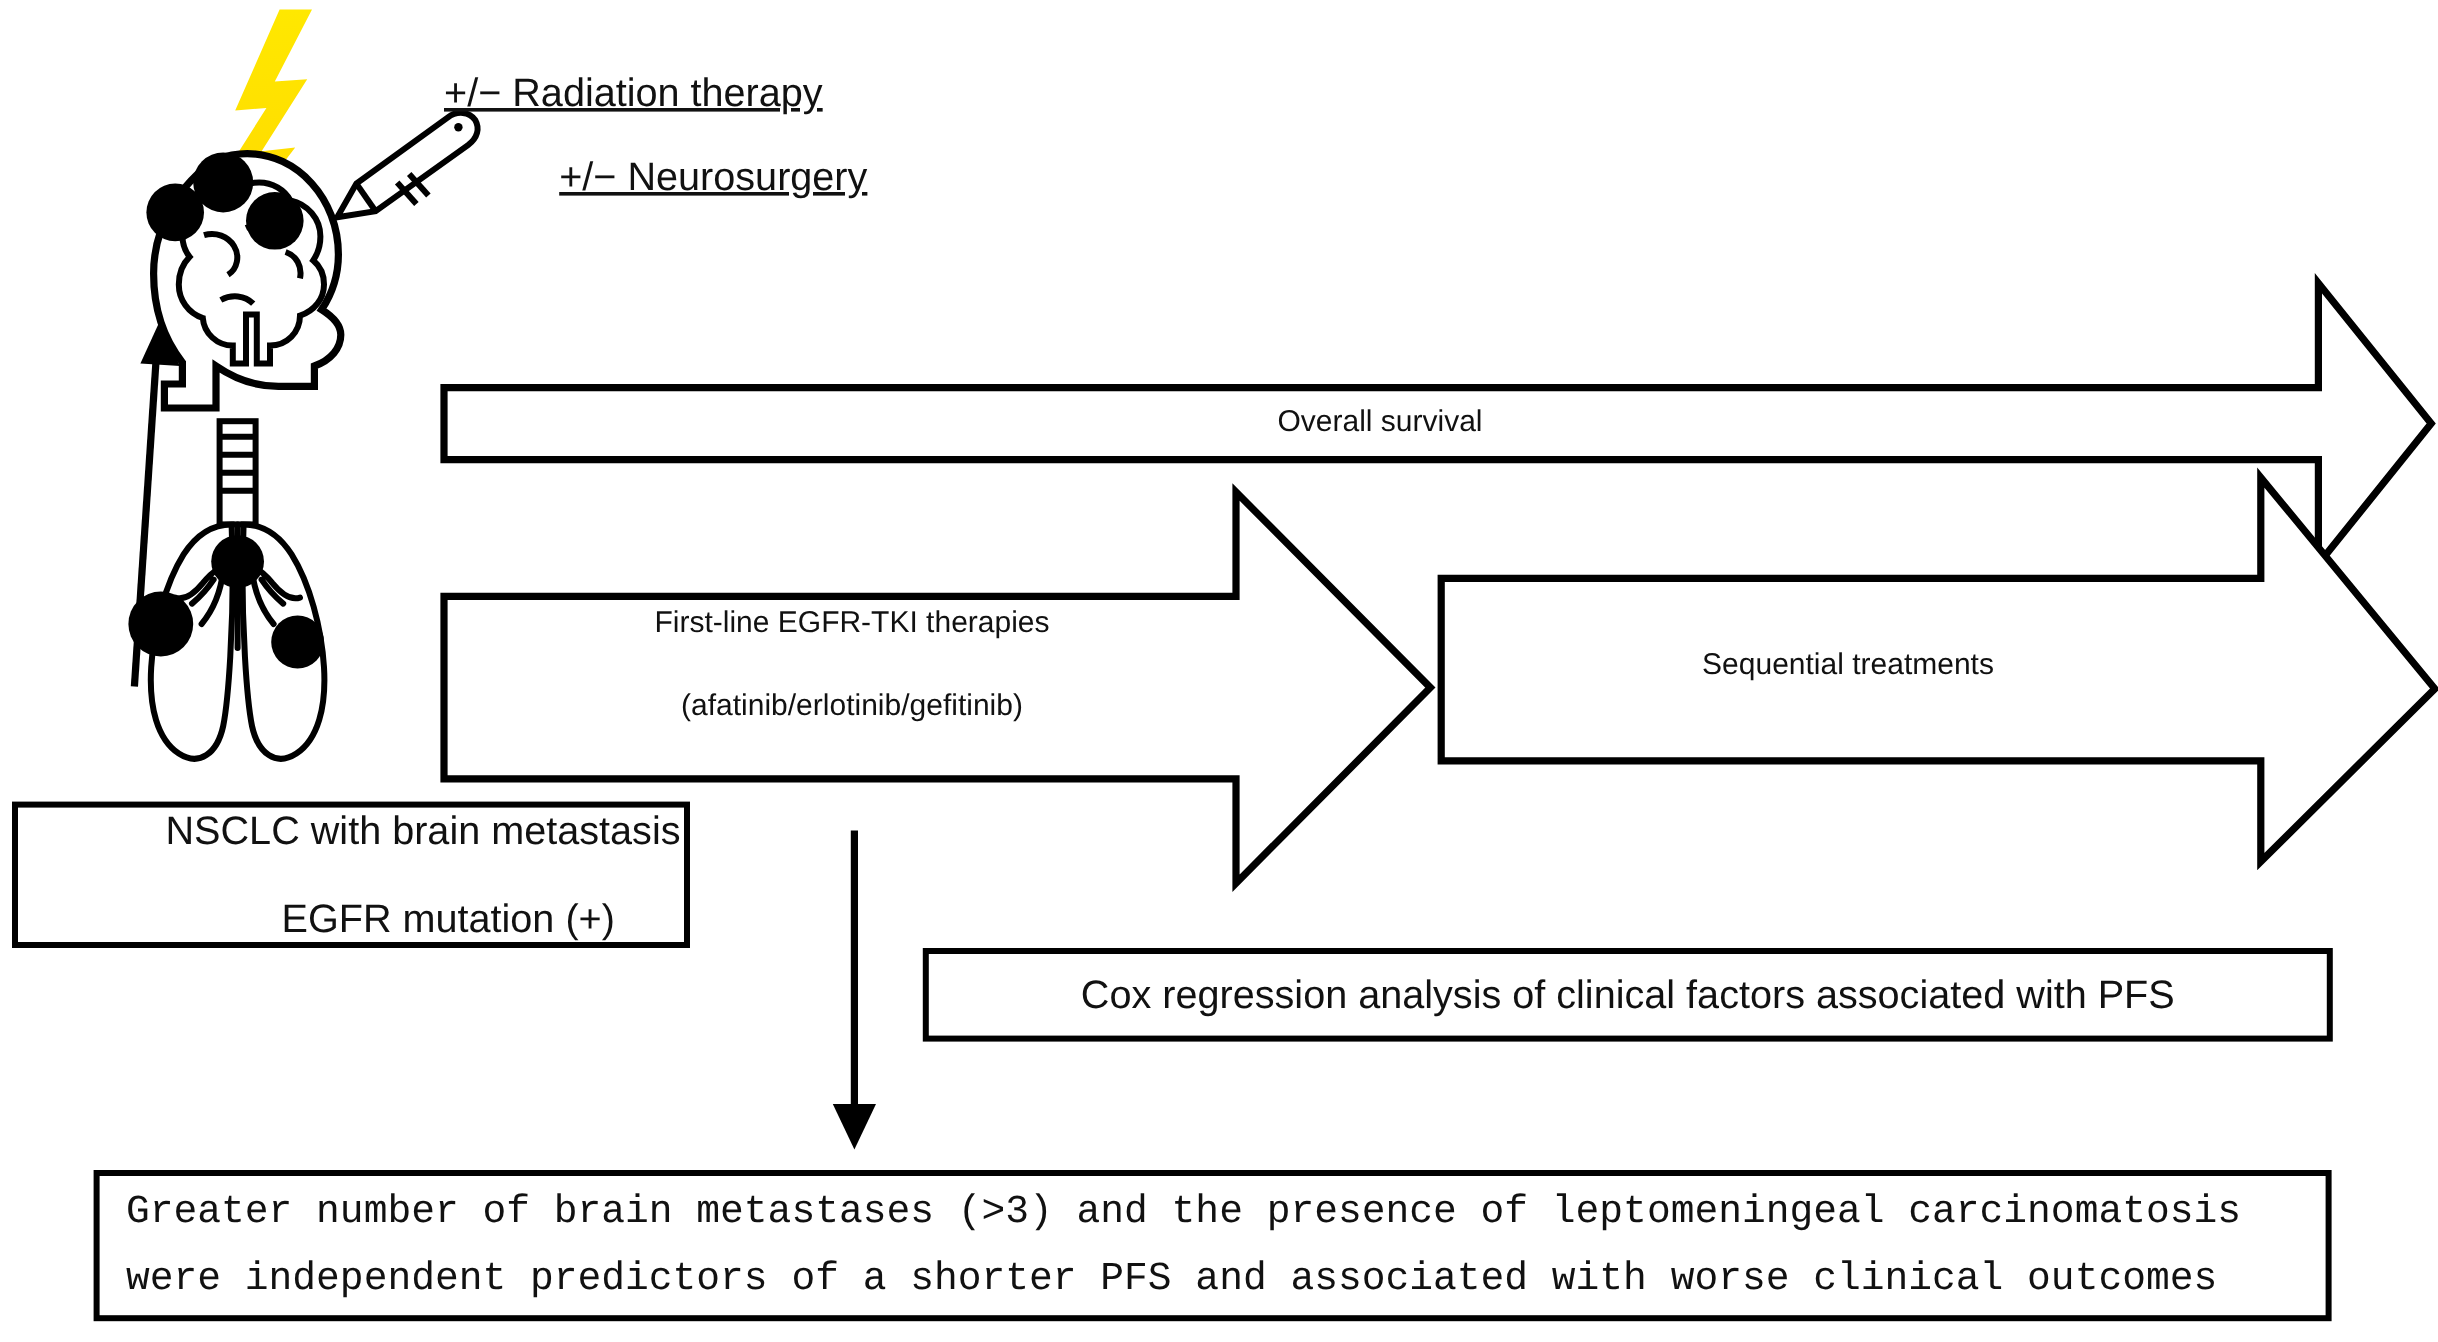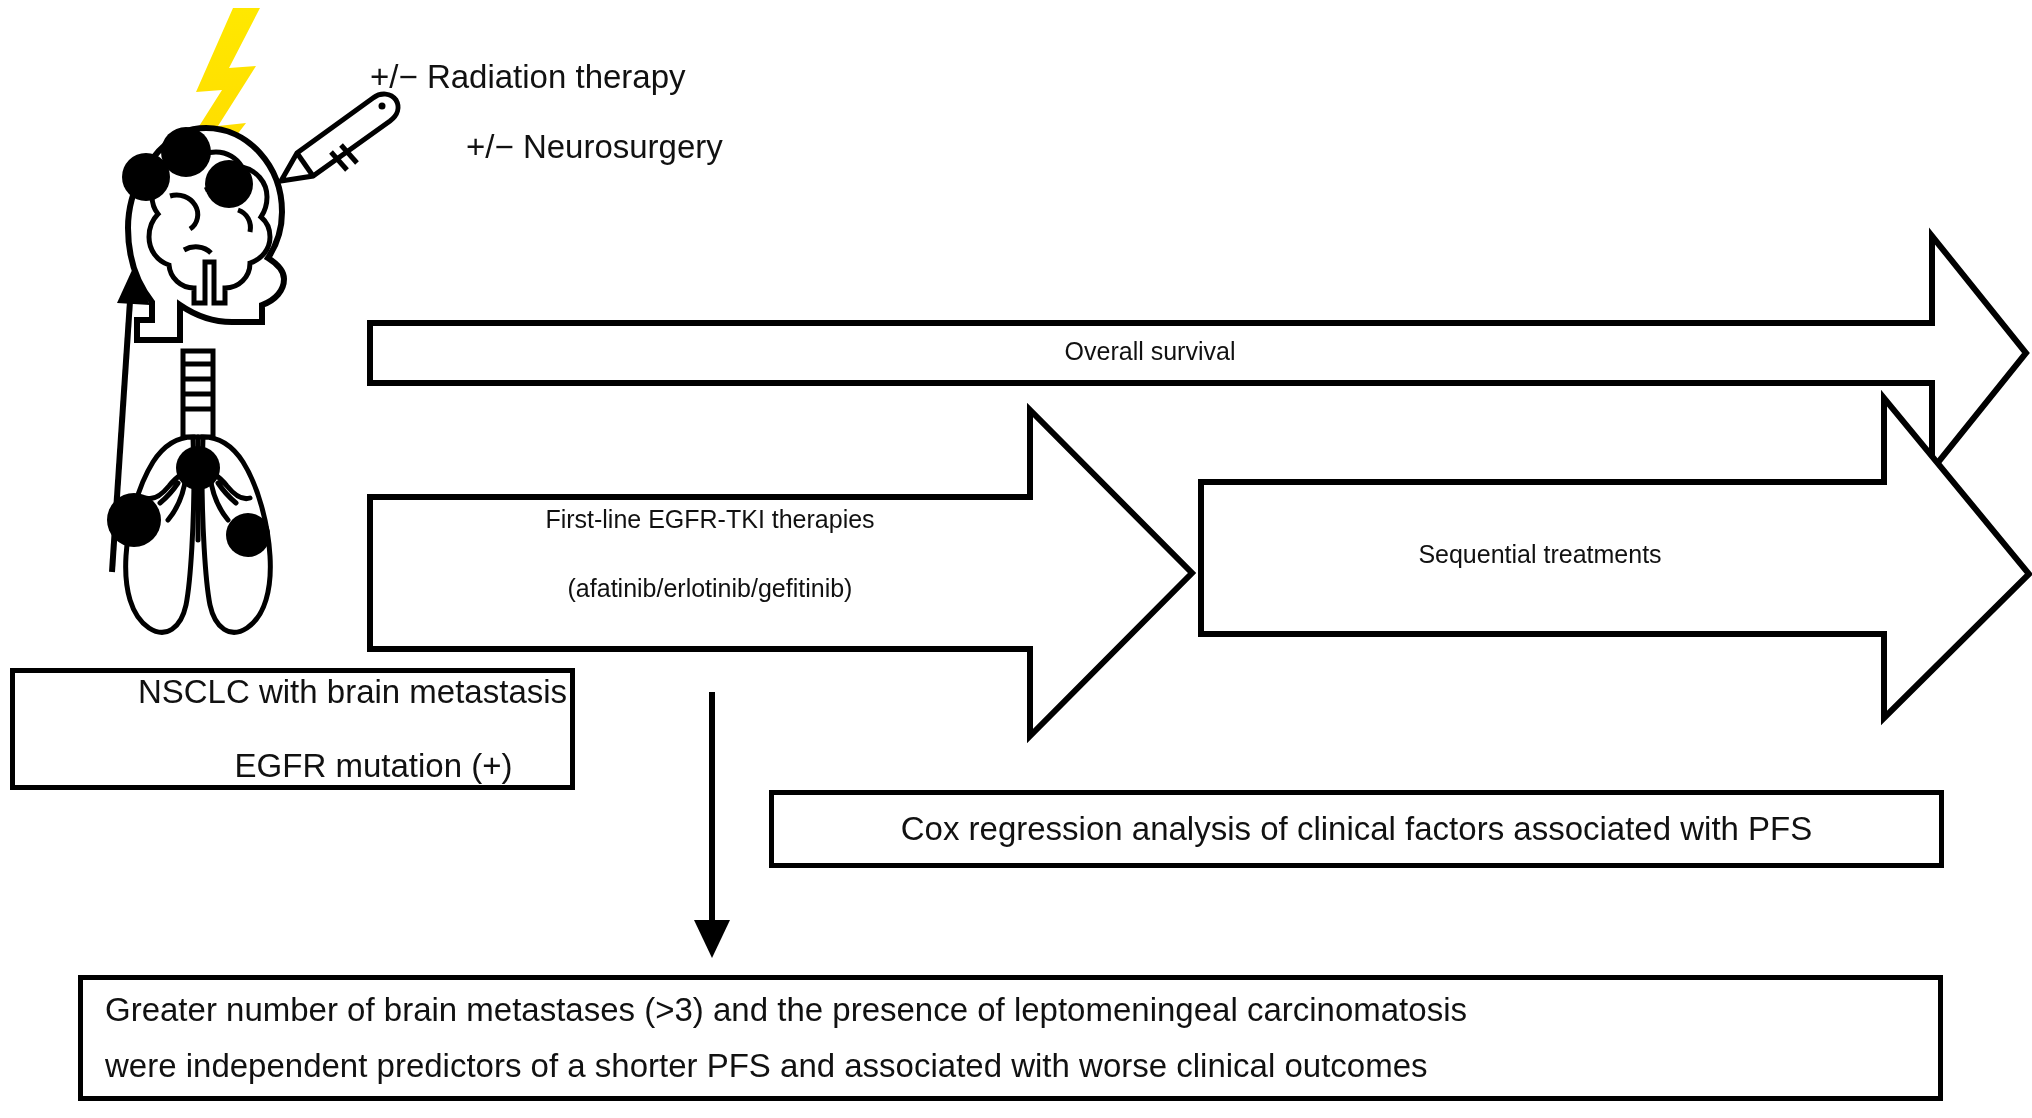--- a/index.html
+++ b/index.html
@@ -27,21 +27,21 @@
     border:5px solid #000000;
     background:#ffffff;
   }
   .box-inner{
     display:flex;
     align-items:center;
     height:100%;
     width:100%;
   }
   
-  .t-label{font-size:33px;}
+  .t-label{font-size:33px;text-decoration:underline;}
   .t-arrow{font-size:25px;}
   .t-box{font-size:33px;}
   .t-concl{font-size:33px;}
   .center{ text-align:center; }
   
   svg.layer{position:absolute;left:0;top:0;overflow:visible;}
   .stroke-blk{fill:none;stroke:#000;stroke-width:6;}
   .stroke-thin{fill:none;stroke:#000;stroke-width:5;}
   .fill-blk{fill:#000;stroke:none;}
   .fill-white{fill:#fff;stroke:#000;stroke-width:6;}
@@ -223,20 +223,20 @@
       <div class="txt t-box" style="padding-left:42px;">EGFR mutation (+)</div>
     </div>
   </div>
 
   <div class="abs box" style="left:769px; top:790px; width:1175px; height:78px;">
     <div class="box-inner" style="justify-content:center;">
       <span class="txt t-box">Cox regression analysis of clinical factors associated with PFS</span>
     </div>
   </div>
 
-  <div class="abs box" style="left:78px; top:975px; width:1865px; height:126px;">
+  <div class="abs box" style="left:78px; top:975px; width:1865px; height:126px;font-family:Liberation Mono, monospace;">
     <div class="box-inner" style="flex-direction:column; justify-content:center; align-items:flex-start; padding-left:22px;">
       <div class="txt t-concl" style="margin-bottom:18px;">Greater number of brain metastases (&gt;3) and the presence of leptomeningeal carcinomatosis</div>
       <div class="txt t-concl">were independent predictors of a shorter PFS and associated with worse clinical outcomes</div>
     </div>
   </div>
 
 </div>
 
 </body></html>

